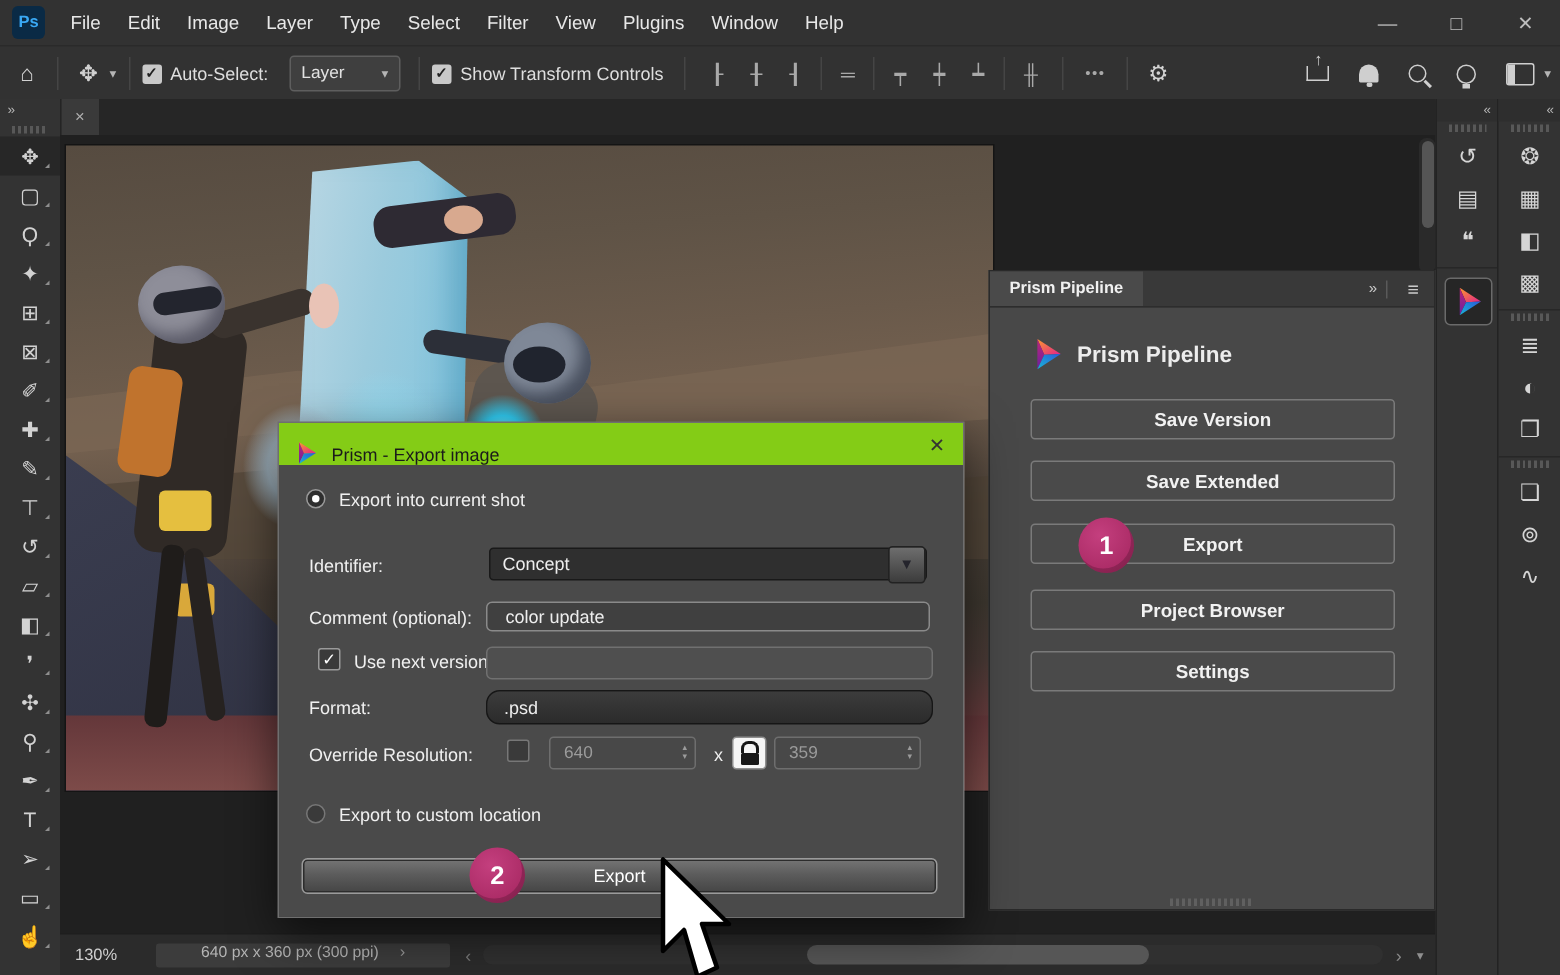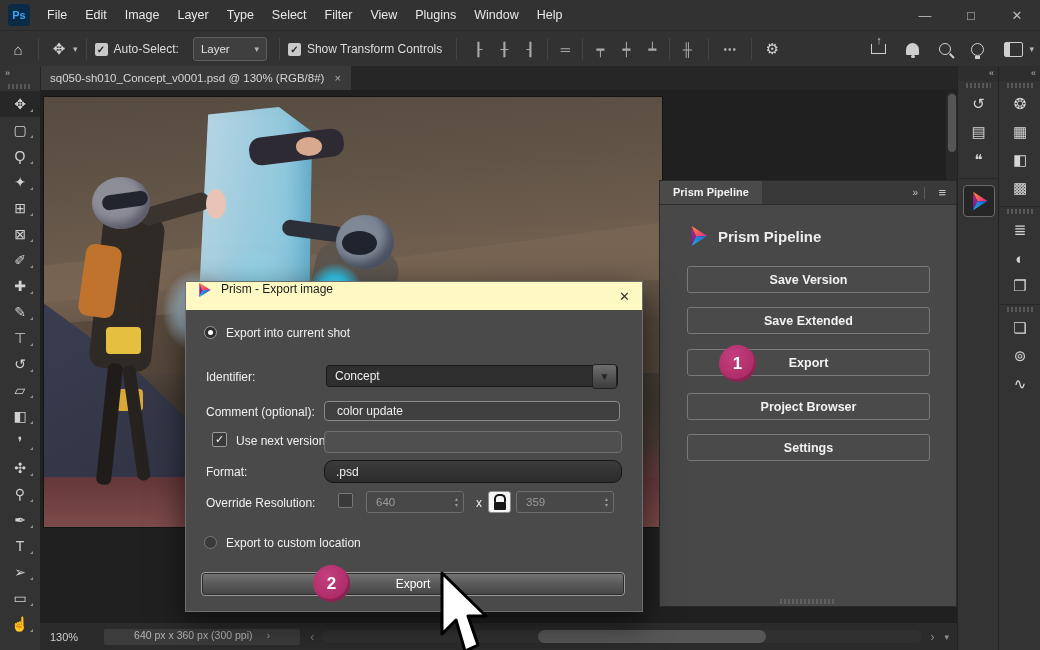--- a/index.html
+++ b/index.html
@@ -112,21 +112,21 @@
   .rail{position:absolute;top:66px;height:584px;background:#333;border-left:1px solid #232323;z-index:2}
   .railA{left:957px;width:41px}
   .railB{left:998px;width:42px}
   .rail-hd{height:15px;background:#2e2e2e;color:#b5b5b5;font-size:9px;text-align:right;padding:2px 5px 0 0;box-sizing:border-box}
   .rico{height:28px;display:flex;align-items:center;justify-content:center;color:#d5d5d5;font-size:15px}
   .rdiv{height:1px;background:#272727;margin:4px 0 0}
   .prism-tile{width:30px;height:30px;margin:6px auto 0;background:#262626;border:1px solid #6a6a6a;border-radius:4px;
               display:flex;align-items:center;justify-content:center}
   
   .dialog{position:absolute;left:185px;top:281px;width:456px;z-index:5;box-shadow:0 10px 30px rgba(0,0,0,.6);border:1px solid #6f6f6f}
-  .dlg-title{height:28px;background:#fef9c3;display:flex;align-items:flex-start;position:relative}
+  .dlg-title{height:28px;background:#84cc16;display:flex;align-items:flex-end;position:relative}
   .dlg-title .txt{font-size:12px;color:#1b1b1b;margin-left:9px}
   .dlg-title .logo{margin-left:10px;display:flex}
   .dlg-close{position:absolute;right:12px;top:0;height:28px;display:flex;align-items:center;color:#333;font-size:13px}
   .dlg-body{position:relative;height:301px;background:#4a4a4a}
   .dl{position:absolute;font-size:12px;color:#f0f0f0}
   .radio{position:absolute;width:13px;height:13px;border-radius:50%;background:#2e2e2e;border:1px solid #9a9a9a;box-sizing:border-box}
   .radio.on:after{content:"";position:absolute;left:3px;top:3px;width:5px;height:5px;border-radius:50%;background:#fff}
   .radio.off{border-color:#777;background:#3a3a3a}
   .inp{position:absolute;background:#2f2f2f;border:1px solid #191919;border-radius:3px;color:#ededed;font-size:12px;
        padding:0 8px;box-sizing:border-box;font-family:"Liberation Sans",sans-serif;outline:none}
@@ -240,21 +240,20 @@
     <span class="bulb"></span>
     <span style="display:flex;align-items:center;gap:4px">
       <span class="ws-box"></span>
       <span class="chev">▾</span>
     </span>
   </div>
 </div>
 
 <div class="tabstrip">
   <div class="doc-tab">
-    <span class="t">sq050-sh010_Concept_v0001.psd @ 130% (RGB/8#)</span>
     <span class="x">×</span>
   </div>
 </div>
 
 <div class="leftrail">
   <div class="rail-head">»</div>
   <div class="dots"></div>
   <div id="toolbar-tools">
       <div class="tool sel">
         <span>✥</span>

